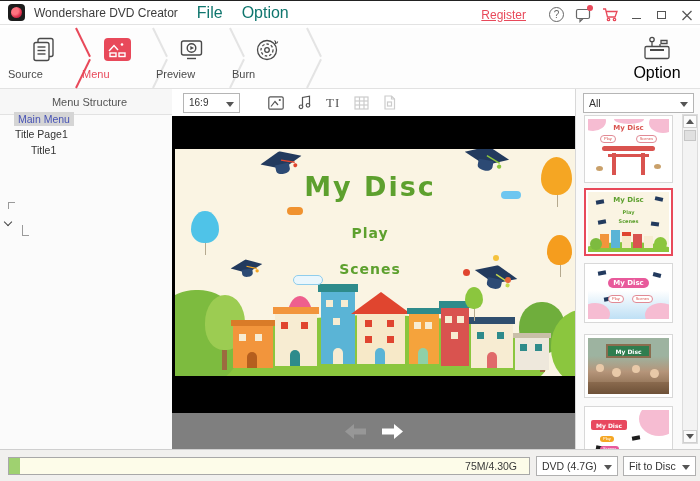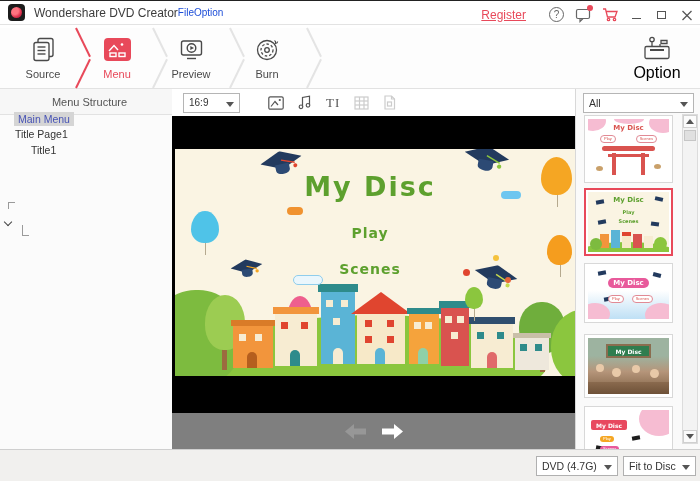--- a/index.html
+++ b/index.html
@@ -6,33 +6,33 @@
   html,body { width:700px; height:481px; }
   body { font-family:"Liberation Sans", sans-serif; background:#fff; position:relative; overflow:hidden; }
   .app { position:absolute; left:0; top:0; width:700px; height:481px; background:#fff; border-top:1px solid #222; }
 
   
   .titlebar { position:absolute; left:0; top:0; width:700px; height:24px; background:#fff; border-bottom:1px solid #e3e3e3; display:flex; align-items:center; }
   .logo { width:17px; height:17px; margin-left:8px; background:#1c1c1c; border-radius:4px; position:relative; flex:0 0 auto; }
   .logo i { position:absolute; left:3px; top:3px; width:11px; height:11px; border-radius:50%;
             background:radial-gradient(circle at 35% 35%, #ff7380 0 35%, #e03450 60%, #8f1030 100%); }
   .app-title { font-size:12px; color:#3c3c3c; margin-left:9px; }
-  .tmenu { font-size:10px; color:#1d4ed8; cursor:default; }
+  .tmenu { font-size:16px; color:#0f766e; margin-left:19px; cursor:default; }
   .titlebar-right { position:absolute; right:6px; top:0; height:27px; display:flex; align-items:center; gap:11px; }
   .register { font-size:12px; color:#e8495a; text-decoration:underline; margin-right:12px; }
   .tb-icon { display:inline-flex; align-items:center; justify-content:center; position:relative; }
   .help-circle { width:15px; height:15px; border:1px solid #666; border-radius:50%; font-size:10px; color:#666; display:flex; align-items:center; justify-content:center; }
   .fb-dot { position:absolute; right:-2px; top:-2px; width:6px; height:6px; background:#e8495a; border-radius:50%; }
   .win-btn { width:14px; height:16px; position:relative; display:inline-block; }
   .win-btn.min i { position:absolute; left:2px; top:11px; width:9px; height:1.5px; background:#555; }
   .win-btn.max i { position:absolute; left:2px; top:4px; width:9px; height:8px; border:1.5px solid #555; }
 
   
   .tabbar { position:absolute; left:0; top:27px; width:700px; height:61px; background:#fdfdfd; border-bottom:1px solid #e2e2e2; }
-  .tab { position:absolute; top:6px; width:70px; text-align:center; }
+  .tab { position:absolute; top:6px; width:70px; }
   .tab .ticon { height:30px; display:flex; align-items:center; justify-content:center; }
   .tab .tlabel { font-size:11px; color:#4a4a4a; margin-top:4px; }
   .tab.active .tlabel { color:#e8495a; }
   .menu-icon-box { width:27px; height:23px; background:#e8495a; border-radius:4px; display:flex; align-items:center; justify-content:center; }
   .chev { position:absolute; top:0; width:16px; height:60px; }
   .chev i { position:absolute; left:7px; width:2px; height:32px; }
   .chev i.t { top:0;  transform-origin:top center;    transform:rotate(-26deg); }
   .chev i.b { bottom:0; transform-origin:bottom center; transform:rotate(26deg); }
   .chev.red i { background:#e8495a; }
   .chev.gray i { background:#e4e4e4; }
@@ -554,20 +554,24 @@
           <i class="tri-up"></i>
         </span>
       <span class="sb-thumb"></span>
       <span class="sb-btn sb-down">
           <i class="tri-down"></i>
         </span>
     </div>
   </div>
 
   <div class="bottom-bar">
+    <div class="progress">
+      <span class="fill"></span>
+      <span class="cap-label">75M/4.30G</span>
+    </div>
     <div class="sel sel-disc">
       <span>DVD (4.7G)</span>
       <i class="caret"></i>
     </div>
     <div class="sel sel-fit">
       <span>Fit to Disc</span>
       <i class="caret"></i>
     </div>
   </div>
 

